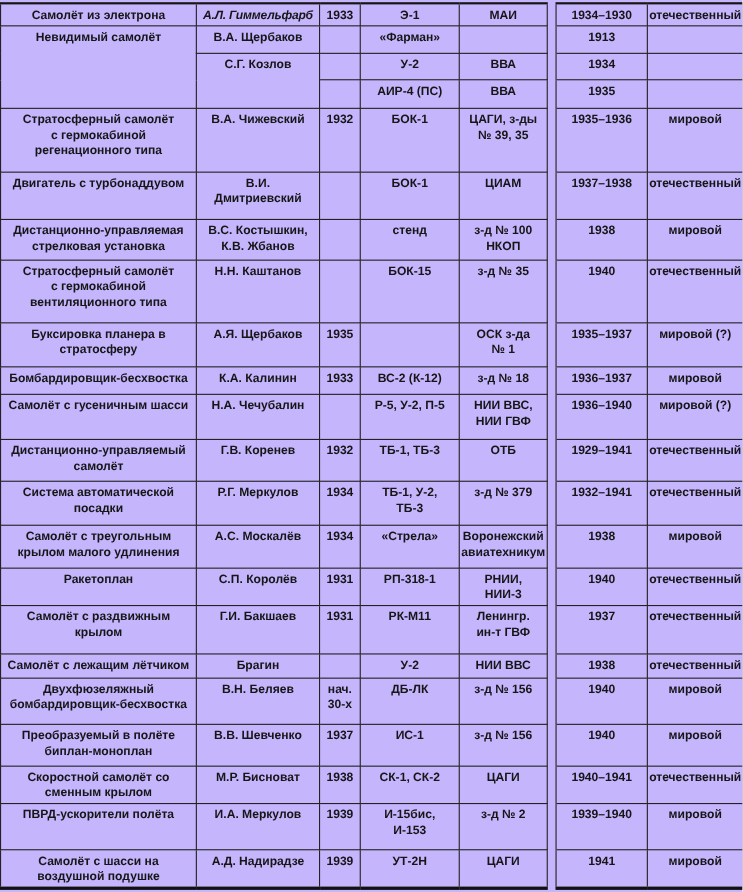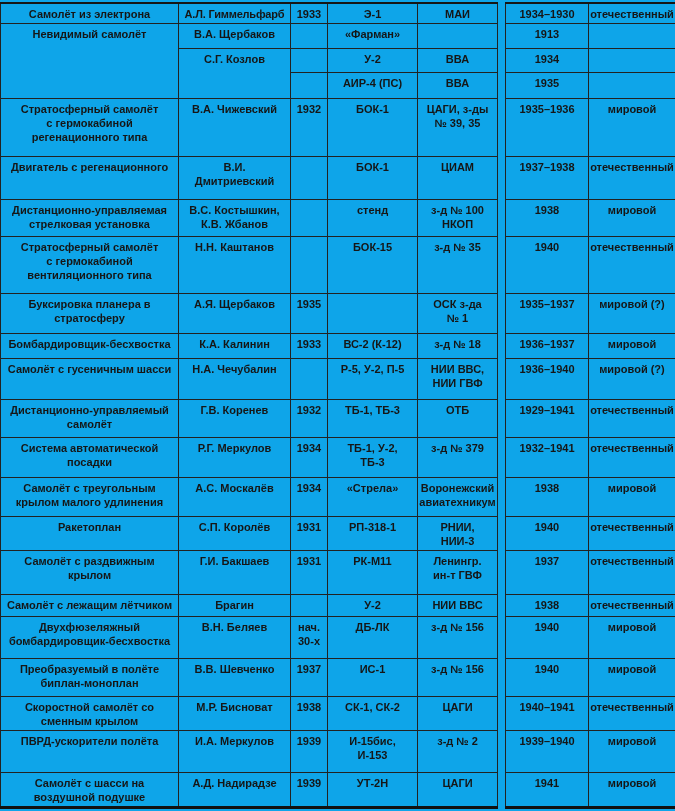--- a/index.html
+++ b/index.html
@@ -3,21 +3,21 @@
 <meta charset="utf-8">
 <style>
   html, body {
     margin: 0;
     padding: 0;
     background: #ffffff;
   }
   .page {
     width: 675px;
     height: 811px;
-    background: #0ea5e9;
+    background: #c4b5fd;
     position: relative;
     overflow: hidden;
   }
   table.scan {
     border-collapse: collapse;
     table-layout: fixed;
     width: 675px;
     margin-top: 2px;
     font-family: "Liberation Sans", sans-serif;
     font-size: 11px;
@@ -46,21 +46,21 @@
     padding: 0;
   }
   
   td.c6 { border-right: none; }
   td.c7 { border-left: none; border-right: 2px solid #161616; }
   
   td.nbb { border-bottom: none; }
   td.nbt { border-top: none; }
   tr.first > td.bt { border-top: 2px solid #161616; }
   tr.last > td.bb { border-bottom: 3px solid #111111; }
-  td.nw { white-space: nowrap; letter-spacing: -0.2px; }
+  td.nw { white-space: nowrap; letter-spacing: -0.2px; font-style: italic; }
 </style>
 </head>
 <body>
 
 <div class="page">
 <table class="scan">
   <colgroup>
     <col style="width:178px">
         <col style="width:112px">
         <col style="width:37px">
@@ -121,21 +121,21 @@
     <td class="c3">1932</td>
     <td class="c4">БОК-1</td>
     <td class="c5">ЦАГИ, з-ды
 № 39, 35</td>
     <td class="gap"></td>
     <td class="c6">1935–1936</td>
     <td class="c7">мировой</td>
   </tr>
 
   <tr style="height:43px">
-    <td class="c1">Двигатель с регенационного</td>
+    <td class="c1">Двигатель с турбонаддувом</td>
     <td class="c2">В.И.
 Дмитриевский</td>
     <td class="c3"></td>
     <td class="c4">БОК-1</td>
     <td class="c5">ЦИАМ</td>
     <td class="gap"></td>
     <td class="c6">1937–1938</td>
     <td class="c7">отечественный</td>
   </tr>
 

